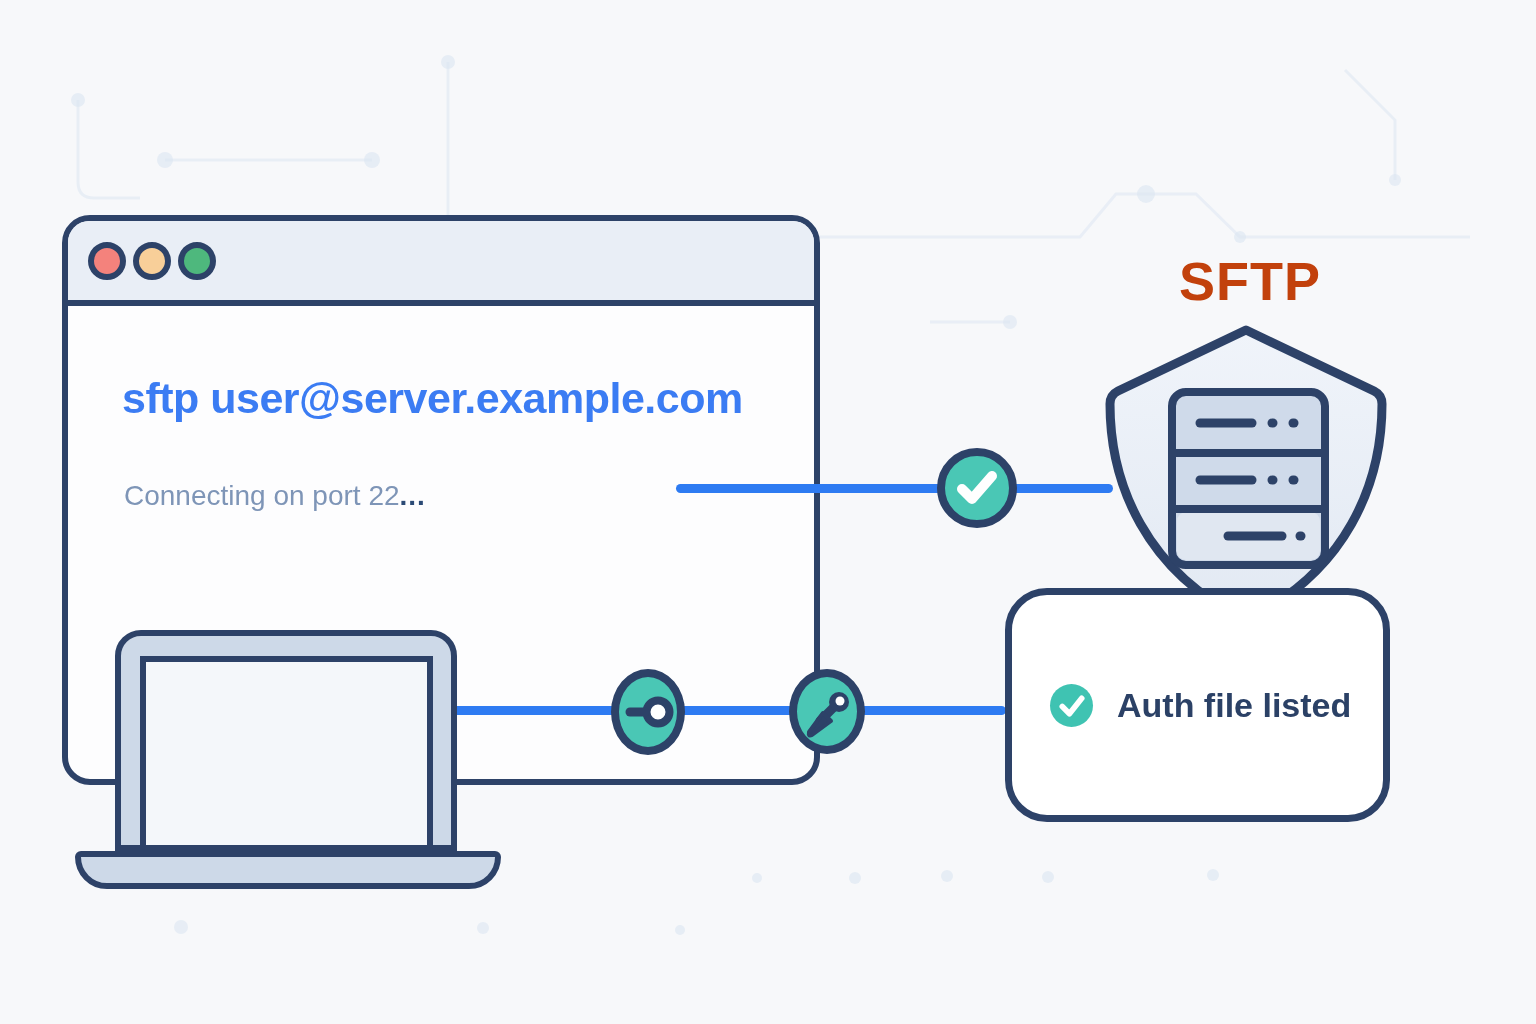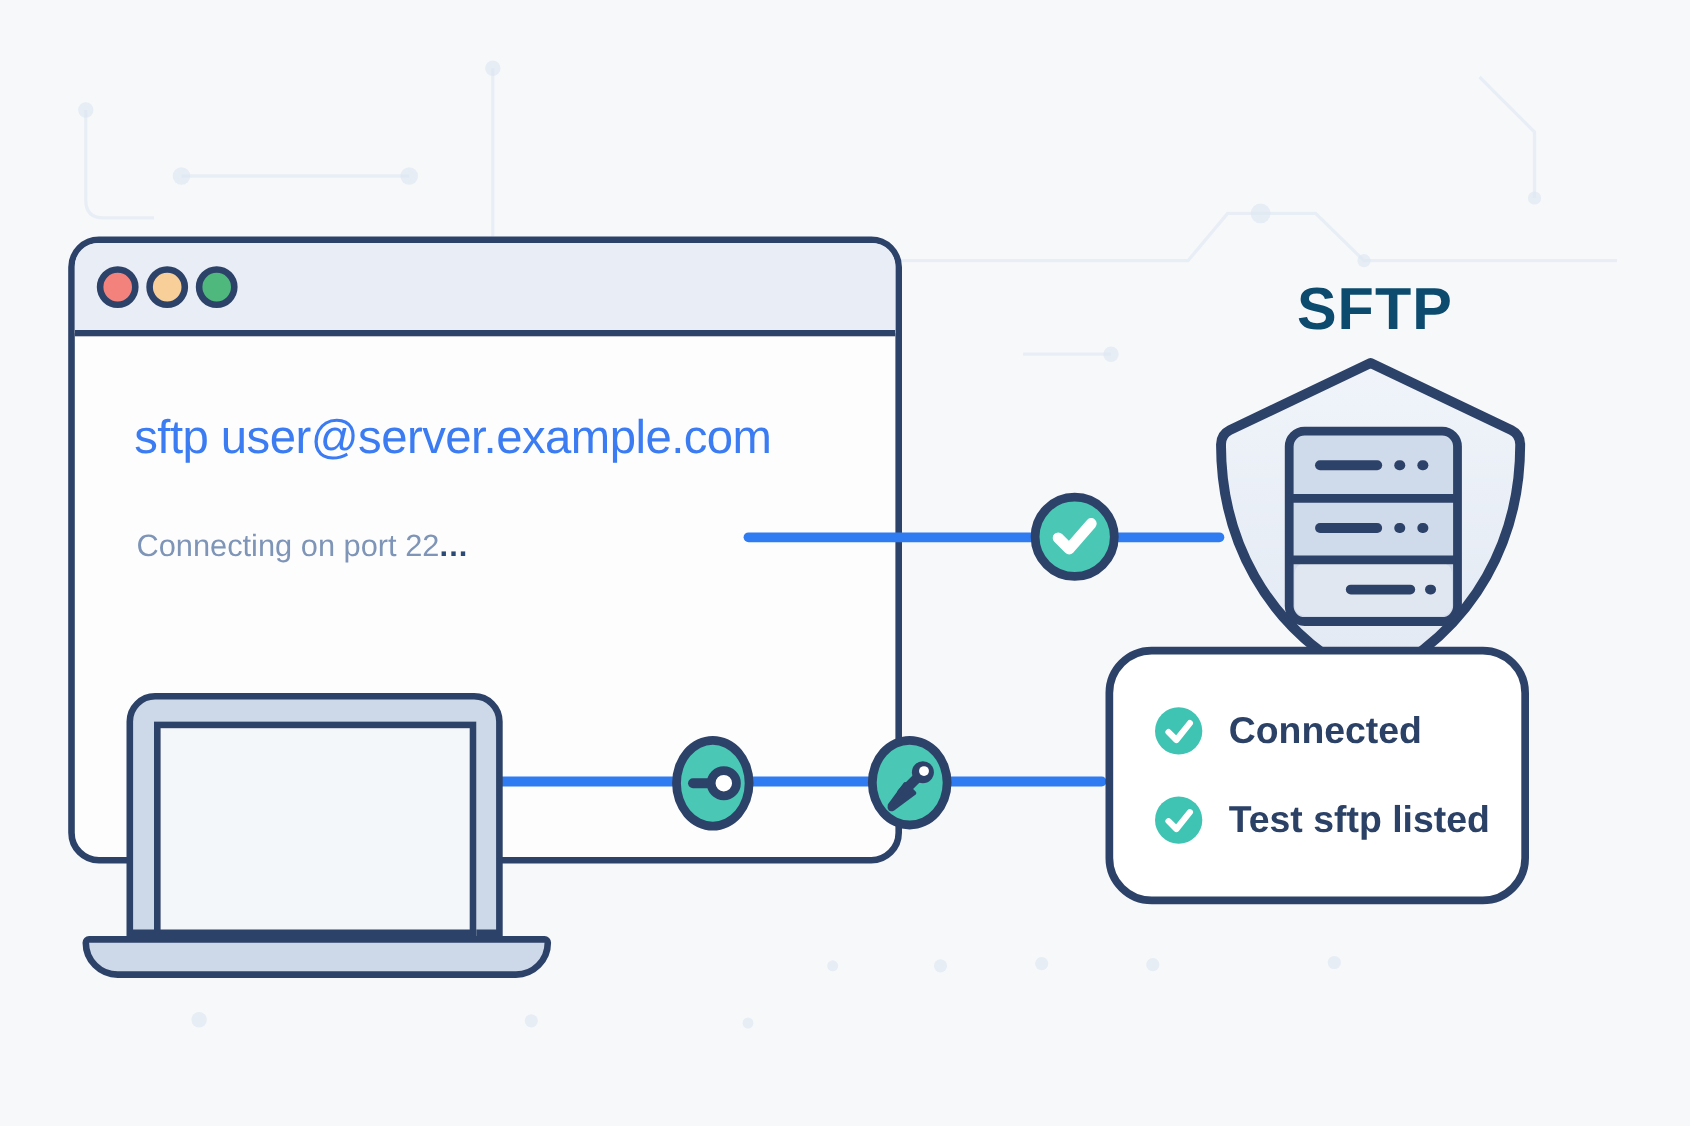--- a/index.html
+++ b/index.html
@@ -21,21 +21,21 @@
     background:#e9eef6; border-bottom:6px solid #2d4268;
     border-radius:21px 21px 0 0;
     display:flex; align-items:center; padding-left:20px; gap:7px;
   }
   .traffic-dot {
     width:38px; height:38px; border-radius:50%; border:6px solid #2d4268;
   }
   .term-body { position:absolute; left:0; top:91px; right:0; bottom:0; }
   .command-line {
     position:absolute; left:54px; top:62px;
-    font-size:43px; font-weight:400; letter-spacing:-0.5px; color:#3b7cf3;
+    font-size:43px; font-weight:700; letter-spacing:-0.5px; color:#3b7cf3;
     white-space:nowrap;
   }
   .status-line {
     position:absolute; left:56px; top:168px;
     font-size:28px; font-weight:400; color:#7e95b7; white-space:nowrap;
   }
   .status-ellipsis { color:#2b4a75; font-weight:700; letter-spacing:1px; }
 
   
   .conn-line { position:absolute; height:9px; background:#2e7bf2; border-radius:5px; z-index:2; }
@@ -54,21 +54,21 @@
   }
   .laptop-base {
     position:absolute; left:75px; top:851px; width:426px; height:38px;
     background:#cdd9e8; border:6px solid #2d4268; border-radius:6px 6px 32px 32px;
   }
 
   
   .shield-wrap { position:absolute; left:1100px; top:322px; width:292px; height:300px; z-index:3; }
   .sftp-label {
     position:absolute; left:1140px; top:250px; width:220px; z-index:3;
-    text-align:center; font-size:54px; font-weight:700; letter-spacing:1px; color:#0c4a6e;
+    text-align:center; font-size:54px; font-weight:700; letter-spacing:1px; color:#c2410c;
   }
 
   
   .status-card {
     position:absolute; left:1005px; top:588px; width:385px; height:234px;
     background:#ffffff; border:7px solid #2d4268; border-radius:42px; z-index:4;
     display:flex; flex-direction:column; justify-content:space-evenly;
     padding:10px 0 10px 38px;
   }
   .status-row { display:flex; align-items:center; gap:24px; }
@@ -174,29 +174,21 @@
     </svg>
   </div>
 
   <div class="status-card">
     <div class="status-row">
       <span class="status-check">
         <svg width="43" height="43" viewBox="0 0 42 42" fill="none">
           <path d="M12 22 L19 29 L31 14" stroke="#ffffff" stroke-width="5.5" stroke-linecap="round" stroke-linejoin="round"></path>
         </svg>
       </span>
-      <span class="status-label">Connected</span>
-    </div>
-    <div class="status-row">
-      <span class="status-check">
-        <svg width="43" height="43" viewBox="0 0 42 42" fill="none">
-          <path d="M12 22 L19 29 L31 14" stroke="#ffffff" stroke-width="5.5" stroke-linecap="round" stroke-linejoin="round"></path>
-        </svg>
-      </span>
-      <span class="status-label">Test sftp listed</span>
+      <span class="status-label">Auth file listed</span>
     </div>
   </div>
 
   <div class="node-circle node-check">
     <svg width="64" height="64" viewBox="0 0 64 64" fill="none">
       <path d="M17 33 L27 43 L47 20" stroke="#ffffff" stroke-width="10" stroke-linecap="round" stroke-linejoin="round"></path>
     </svg>
   </div>
 
   <div class="node-circle node-key-left">

